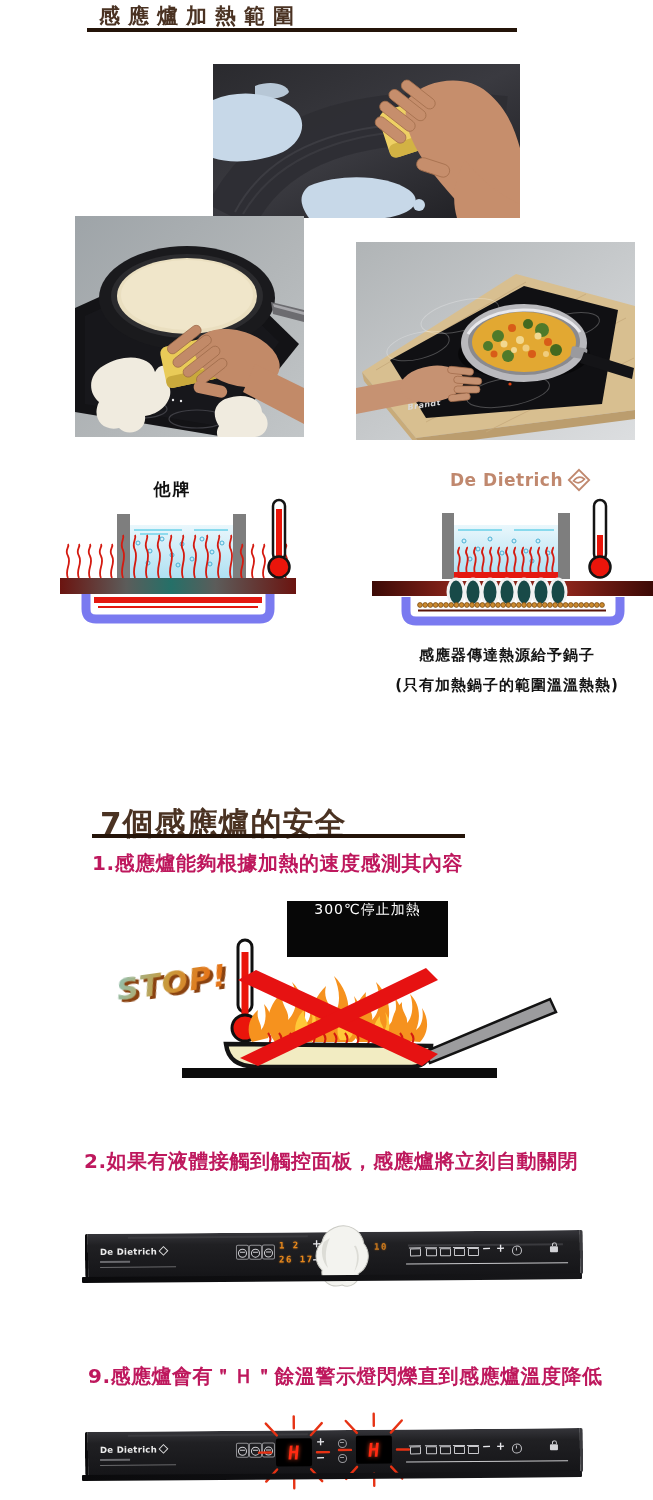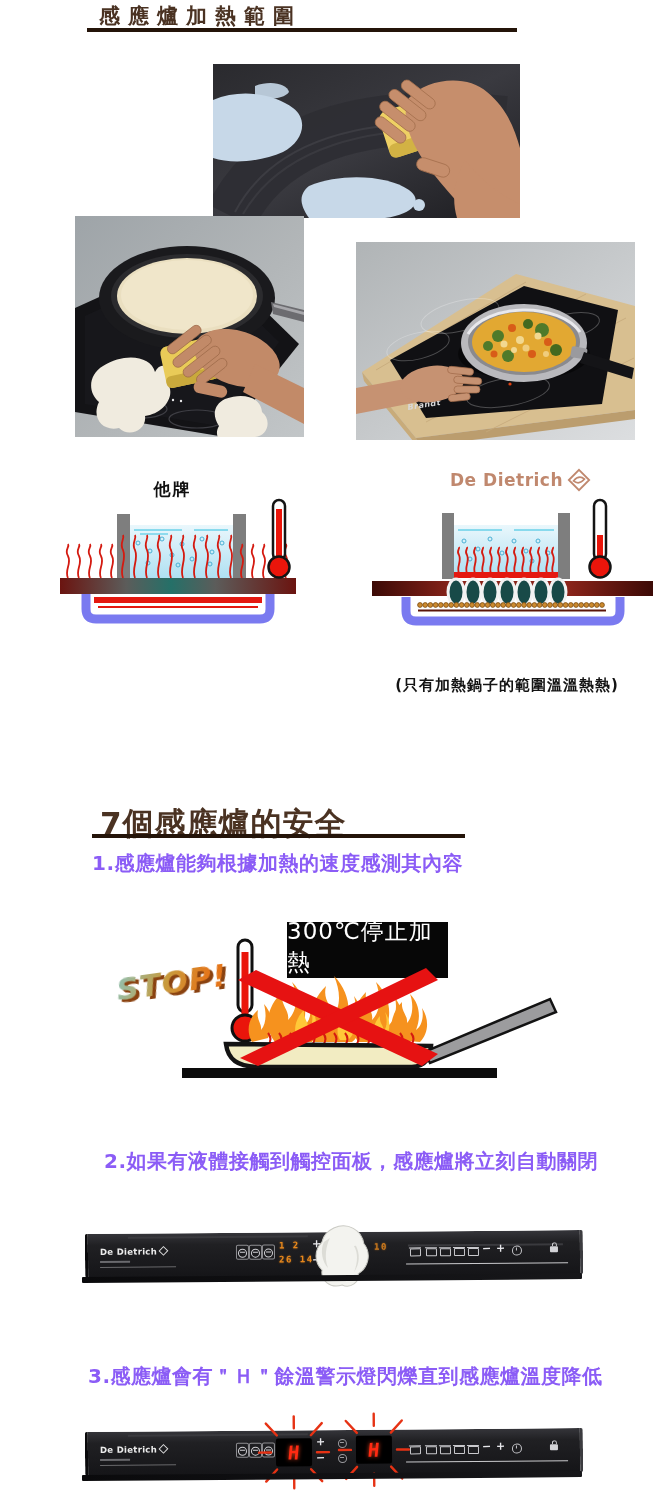--- a/index.html
+++ b/index.html
@@ -2,25 +2,25 @@
 <html><head>
 <meta charset="utf-8">
 <style>
   html,body{margin:0;padding:0;background:#fff;}
   #canvas{position:relative;width:653px;height:1500px;background:#fff;overflow:hidden;
           font-family:"DejaVu Sans",sans-serif;}
   .abs{position:absolute;}
   .brown-title{color:#4a3222;font-weight:700;}
   .rule{background:#241409;}
   .caption{font-size:15px;font-weight:700;color:#141414;text-align:center;letter-spacing:1px;white-space:nowrap;}
-  .item{font-size:20px;font-weight:600;color:#8b5cf6;letter-spacing:0.5px;white-space:nowrap;}
+  .item{font-size:20px;font-weight:600;color:#be185d;letter-spacing:0.5px;white-space:nowrap;}
   .dd-logo-text{font-size:17px;font-weight:700;color:#c0886e;letter-spacing:0.5px;}
   
-  .badge{background:#070707;color:#fff;display:flex;align-items:flex-end;justify-content:center;
-         font-size:23px;font-weight:500;letter-spacing:1px;margin-top:21px;}
+  .badge{background:#070707;color:#fff;display:flex;align-items:flex-start;justify-content:center;
+         font-size:14px;font-weight:500;letter-spacing:1px;}
   .stoptext{font-size:31px;font-weight:800;font-style:italic;letter-spacing:1px;
             background:linear-gradient(115deg,#8cc4bc 0%,#c89a3c 45%,#e4761a 78%);
             -webkit-background-clip:text;background-clip:text;color:transparent;
             filter:drop-shadow(3px 3px 0 #8a4210);transform:rotate(-8deg);display:inline-block;}
   
   .panel{background:linear-gradient(180deg,#35353a 0%,#202023 26%,#151518 100%);
          border-left:3px solid #0a0a0c;border-right:3px solid #3c3c40;border-radius:2px;
          transform:rotate(-0.45deg);transform-origin:left center;}
   .panel-shadow{background:linear-gradient(90deg,#0a0a0c,#17171a);transform:rotate(-0.45deg);
          transform-origin:left center;border-radius:1px;}
@@ -386,20 +386,21 @@
         <circle cx="230" cy="108" r="2.4"></circle>
     </g>
     <rect x="46" y="112.5" width="188" height="2" fill="#5a1408"></rect>
     <g>
       <rect x="222" y="3" width="12" height="60" rx="6" fill="#fff" stroke="#141414" stroke-width="2.5"></rect>
       <rect x="225" y="38" width="6" height="26" fill="#ea150b"></rect>
       <circle cx="228" cy="70" r="10.5" fill="#ea150b" stroke="#141414" stroke-width="2.5"></circle>
     </g>
   </svg>
 
+  <div class="abs caption" style="left:372px;top:646px;width:270px;">感應器傳達熱源給予鍋子</div>
   <div class="abs caption" style="left:372px;top:676px;width:270px;">(只有加熱鍋子的範圍溫溫熱熱)</div>
 
   <div class="abs brown-title" style="left:100px;top:803px;font-size:31px;letter-spacing:1px;white-space:nowrap;">7個感應爐的安全</div>
   <div class="abs rule" style="left:92px;top:834px;width:373px;height:4px;"></div>
 
   <div class="abs item" style="left:92px;top:850px;">1.感應爐能夠根據加熱的速度感測其內容</div>
 
   <div class="abs badge" style="left:287px;top:901px;width:161px;height:56px;">
     <span>300℃停止加熱</span>
   </div>
@@ -443,21 +444,21 @@
     </g>
     <path d="M46,104 C48,120 58,126 76,127 L232,127 C246,126 250,118 251,106 Z" fill="#f2ecc2" stroke="#131313" stroke-width="4.5"></path>
     <polygon points="244,112 250,123 376,72 370,59" fill="#9c9c9e" stroke="#131313" stroke-width="2.5"></polygon>
     <rect x="2" y="128" width="315" height="10" fill="#0c0c0c"></rect>
     <g fill="#e61212">
       <polygon points="58,40 76,30 258,114 242,126"></polygon>
       <polygon points="60,118 78,126 258,40 246,28"></polygon>
     </g>
   </svg>
 
-  <div class="abs item" style="left:104px;top:1148px;">2.如果有液體接觸到觸控面板，感應爐將立刻自動關閉</div>
+  <div class="abs item" style="left:84px;top:1148px;">2.如果有液體接觸到觸控面板，感應爐將立刻自動關閉</div>
 
   <div class="abs panel" style="left:85px;top:1234px;width:492px;height:44px;">
     <div class="abs seam" style="left:40px;top:3px;width:180px;"></div>
     <div class="abs seam" style="left:320px;top:13px;width:155px;"></div>
     <div class="abs brand-small" style="left:12px;top:13px;">
       <span>De Dietrich</span><span class="brand-diamond"></span>
     </div>
     <div class="abs model-bar" style="left:12px;top:27px;width:30px;"></div>
     <div class="abs hairline" style="left:12px;top:33px;width:76px;opacity:.45;"></div>
 
@@ -465,21 +466,21 @@
         <div class="pwr"></div>
       </div>
     <div class="pbtn" style="left:161px;top:12px;">
         <div class="pwr"></div>
       </div>
     <div class="pbtn" style="left:174px;top:12px;">
         <div class="pwr"></div>
       </div>
 
     <div class="abs led" style="left:191px;top:8px;">1 2</div>
-    <div class="abs led" style="left:191px;top:22px;">26 14</div>
+    <div class="abs led" style="left:191px;top:22px;">26 17</div>
     <div class="abs pm" style="left:224px;top:7px;">+</div>
     <div class="abs pm" style="left:224px;top:23px;">−</div>
 
     <div class="abs led" style="left:286px;top:10px;opacity:.85;">10</div>
 
     <div class="pot-icon" style="left:322px;top:17px;"></div>
     <div class="pot-icon" style="left:338px;top:17px;"></div>
     <div class="pot-icon" style="left:352px;top:17px;"></div>
     <div class="pot-icon" style="left:366px;top:17px;"></div>
     <div class="pot-icon" style="left:380px;top:17px;"></div>
@@ -490,21 +491,21 @@
     <div class="abs hairline" style="left:318px;top:32px;width:162px;"></div>
 
     <svg class="abs" style="left:224px;top:-8px;overflow:visible;" width="60" height="66" viewBox="0 0 60 66">
       <path d="M22,4 C36,-2 50,6 52,20 C60,30 56,44 46,50 C48,58 38,65 30,61 C18,65 8,56 10,46 C2,38 2,26 10,18 C12,10 16,7 22,4 Z" fill="#f3f3ef" stroke="#c9c9c3" stroke-width="1"></path>
       <path d="M18,14 C14,22 12,34 16,44 C10,38 8,26 12,18 Z" fill="#dcdcd6"></path>
       <path d="M44,22 C48,30 48,40 42,48 C46,38 46,28 42,22 Z" fill="#dcdcd6"></path>
     </svg>
   </div>
   <div class="abs panel-shadow" style="left:82px;top:1277px;width:500px;height:6px;"></div>
 
-  <div class="abs item" style="left:88px;top:1363px;">3.感應爐會有＂Ｈ＂餘溫警示燈閃爍直到感應爐溫度降低</div>
+  <div class="abs item" style="left:88px;top:1363px;">9.感應爐會有＂Ｈ＂餘溫警示燈閃爍直到感應爐溫度降低</div>
 
   <div class="abs panel" style="left:85px;top:1432px;width:492px;height:44px;">
     <div class="abs seam" style="left:40px;top:3px;width:180px;"></div>
     <div class="abs brand-small" style="left:12px;top:13px;">
       <span>De Dietrich</span><span class="brand-diamond"></span>
     </div>
     <div class="abs model-bar" style="left:12px;top:27px;width:30px;"></div>
     <div class="abs hairline" style="left:12px;top:33px;width:76px;opacity:.45;"></div>
 
     <div class="pbtn" style="left:148px;top:12px;">

